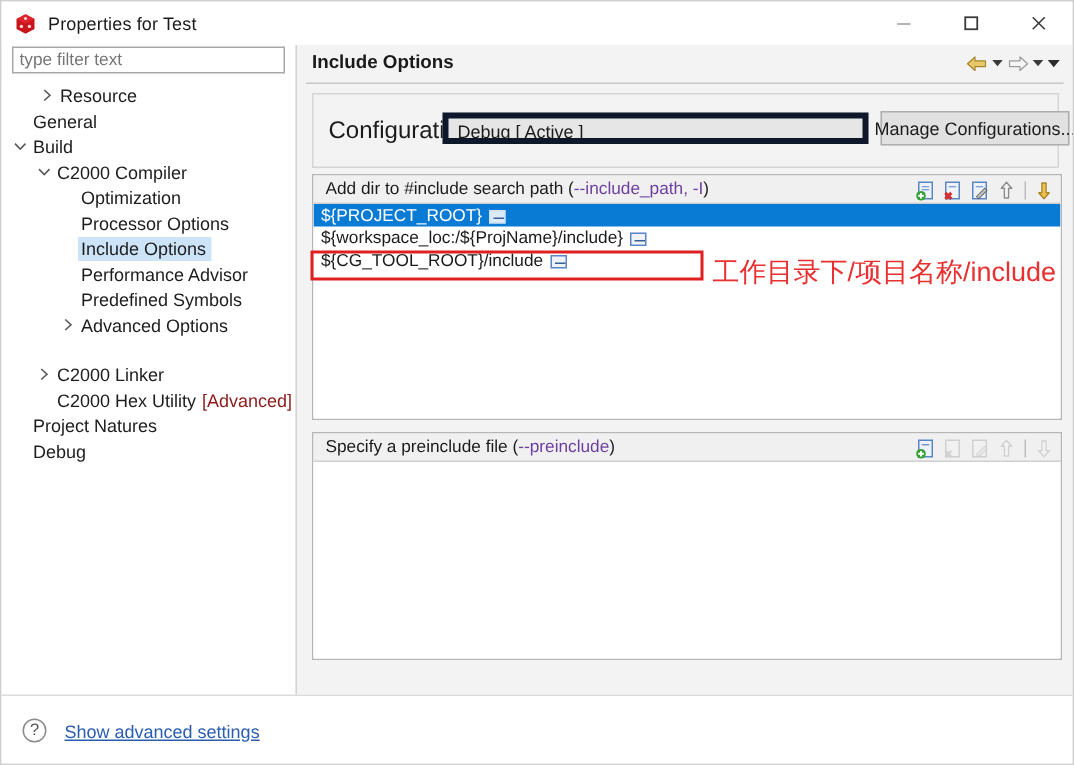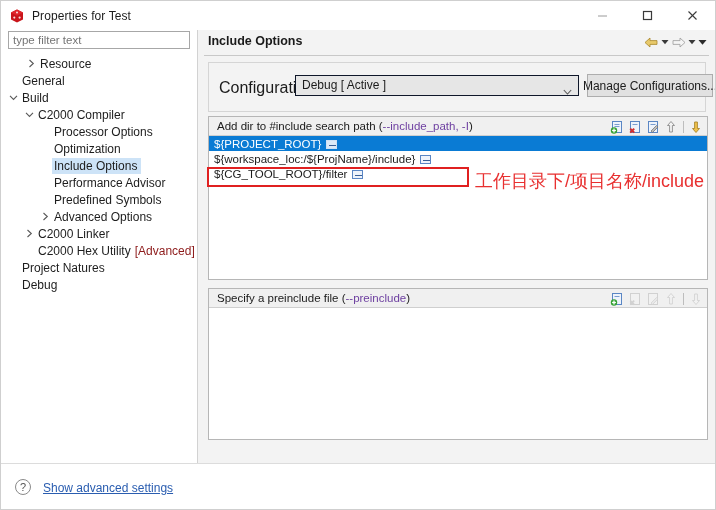--- a/index.html
+++ b/index.html
@@ -116,21 +116,21 @@
     background: #f3f3f3;
   }
   .cfg-label {
     position: absolute; left: 10px; top: 16px;
     font-size: 16px; color: #1b1b1b;
   }
   .cfg-select {
     position: absolute; left: 86px; top: 12px;
     width: 284px; height: 21px;
     background: #e6e6e6;
-    border: 1px solid #0f172a;
+    border: 4px solid #0f172a;
     font-size: 12px; color: #1b1b1b;
     line-height: 19px;
     padding-left: 6px;
     white-space: nowrap; overflow: hidden;
   }
   .cfg-select .chev {
     position: absolute; right: 6px; top: 7px;
   }
   .btn-manage {
     position: absolute; left: 378px; top: 11px;
@@ -304,25 +304,25 @@
       <div class="tnode" style="padding-left: 22px;">
         <span class="arrow">
           <svg width="9" height="9" viewBox="0 0 9 9">
             <polyline points="1,2.8 4.5,6.4 8,2.8" fill="none" stroke="#5a5a5a" stroke-width="1.1"></polyline>
           </svg>
         </span>
         <span class="lbl">C2000 Compiler</span>
       </div>
       <div class="tnode" style="padding-left: 38px;">
         <span class="arrow"></span>
+        <span class="lbl">Optimization</span>
+      </div>
+      <div class="tnode" style="padding-left: 38px;">
+        <span class="arrow"></span>
         <span class="lbl">Processor Options</span>
-      </div>
-      <div class="tnode" style="padding-left: 38px;">
-        <span class="arrow"></span>
-        <span class="lbl">Optimization</span>
       </div>
       <div class="tnode sel" style="padding-left: 38px;">
         <span class="arrow"></span>
         <span class="lbl">Include Options</span>
       </div>
       <div class="tnode" style="padding-left: 38px;">
         <span class="arrow"></span>
         <span class="lbl">Performance Advisor</span>
       </div>
       <div class="tnode" style="padding-left: 38px;">
@@ -330,21 +330,21 @@
         <span class="lbl">Predefined Symbols</span>
       </div>
       <div class="tnode" style="padding-left: 38px;">
         <span class="arrow">
           <svg width="9" height="9" viewBox="0 0 9 9">
             <polyline points="2.5,1 6.3,4.5 2.5,8" fill="none" stroke="#5a5a5a" stroke-width="1.1"></polyline>
           </svg>
         </span>
         <span class="lbl">Advanced Options</span>
       </div>
-      <div class="tnode" style="padding-left: 22px;">
+      <div class="tnode" style="padding-left: 22px; margin-top: 16px;">
         <span class="arrow">
           <svg width="9" height="9" viewBox="0 0 9 9">
             <polyline points="2.5,1 6.3,4.5 2.5,8" fill="none" stroke="#5a5a5a" stroke-width="1.1"></polyline>
           </svg>
         </span>
         <span class="lbl">C2000 Linker</span>
       </div>
       <div class="tnode" style="padding-left: 22px;">
         <span class="arrow"></span>
         <span class="lbl">C2000 Hex Utility</span>
@@ -452,21 +452,21 @@
       <div class="lp-body">
           <div class="lrow selected">
             <span>${PROJECT_ROOT}</span>
             <span class="ellipsis-ic"></span>
           </div>
           <div class="lrow">
             <span>${workspace_loc:/${ProjName}/include}</span>
             <span class="ellipsis-ic"></span>
           </div>
           <div class="lrow">
-            <span>${CG_TOOL_ROOT}/filter</span>
+            <span>${CG_TOOL_ROOT}/include</span>
             <span class="ellipsis-ic"></span>
           </div>
         </div>
     </div>
 
     <div class="listpanel lp2">
       <div class="lp-head">
         <span class="htxt"><span>Specify a preinclude file (</span><span class="opt">--preinclude</span><span>)</span></span>
         <div class="lp-tools">
           <span class="tool">

